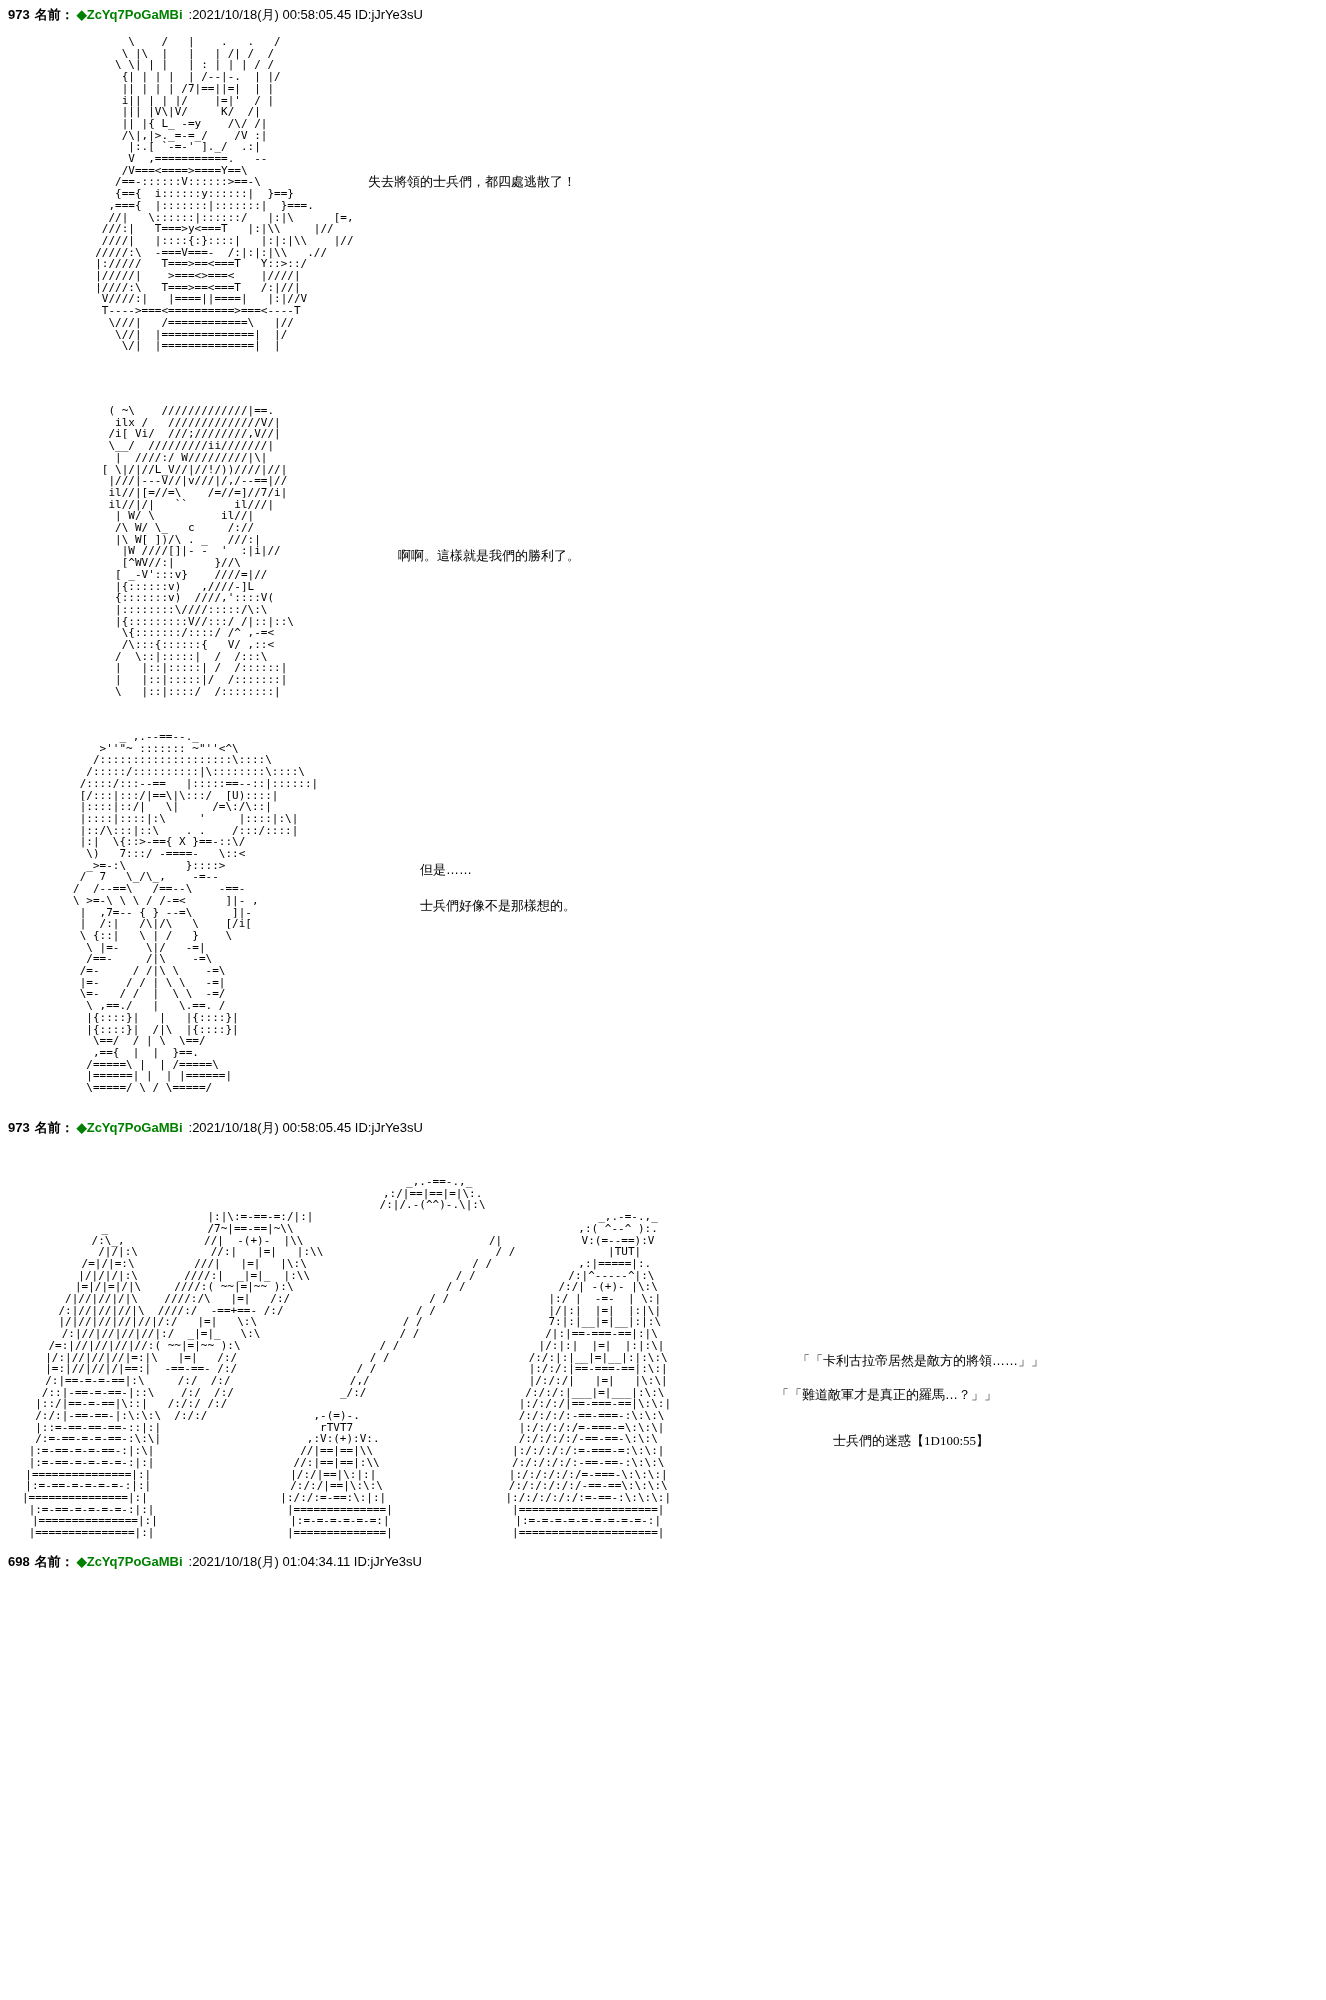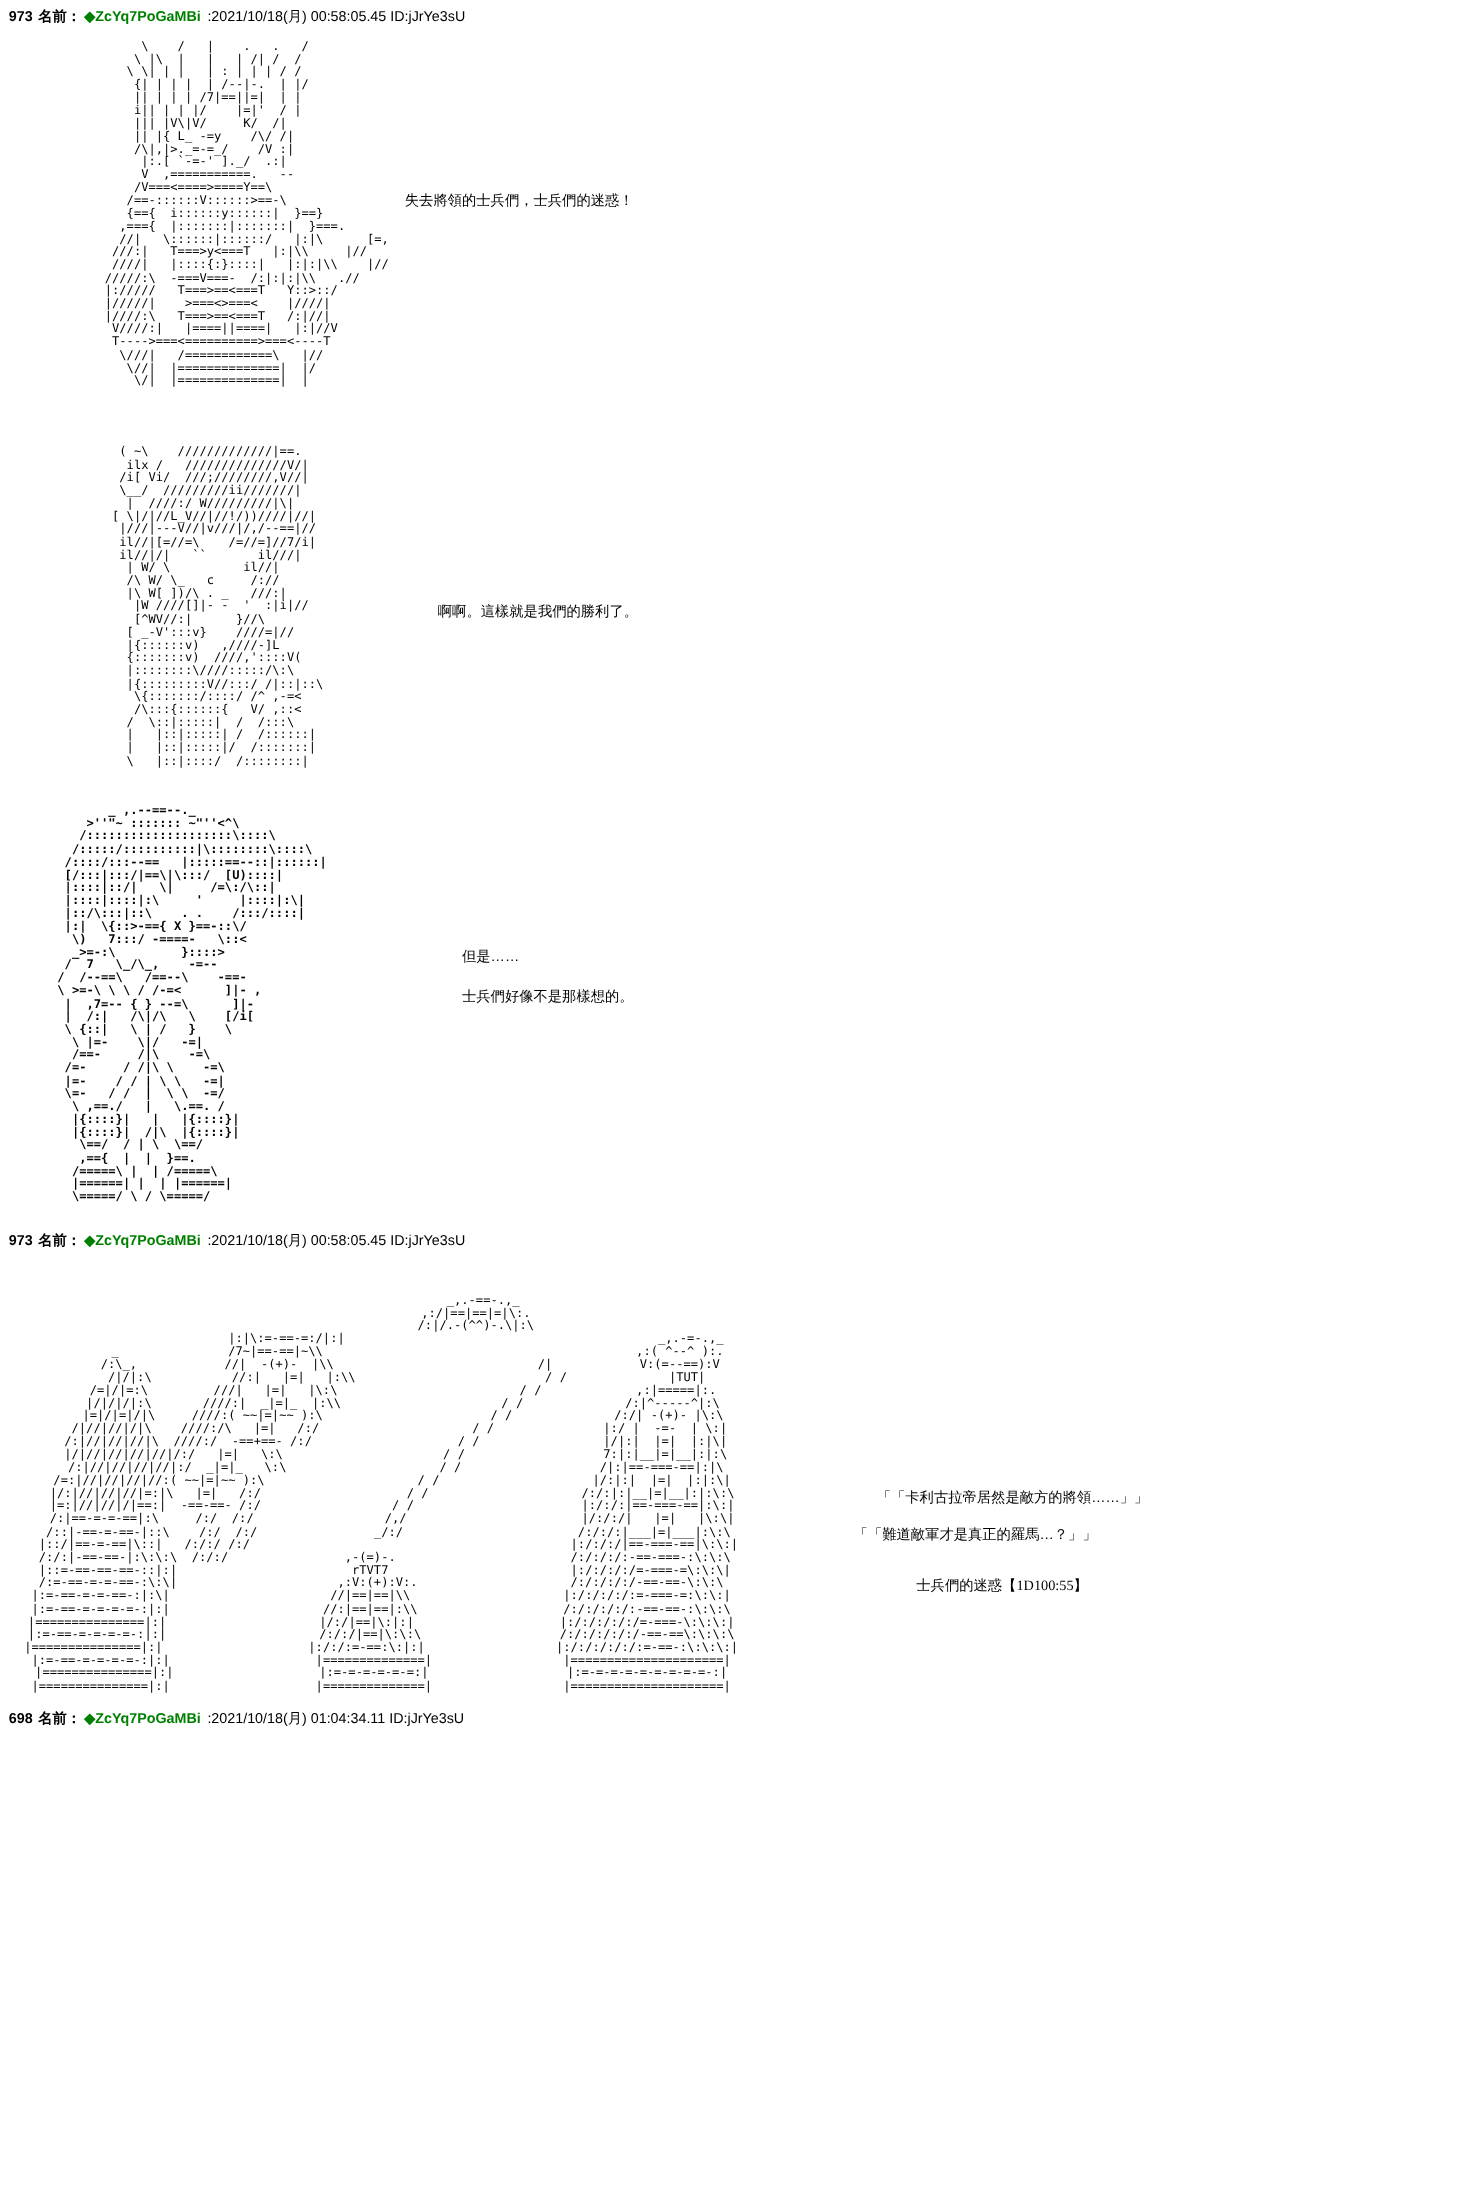--- a/index.html
+++ b/index.html
@@ -69,21 +69,21 @@
   /////:\  -===V===-  /:|:|:|\\   .//
   |://///   T===&gt;==&lt;===T   Y::&gt;::/
   |/////|    &gt;===&lt;&gt;===&lt;    |////|
   |////:\   T===&gt;==&lt;===T   /:|//|
    V////:|   |====||====|   |:|//V
    T----&gt;===&lt;==========&gt;===&lt;----T
     \///|   /============\   |//
      \//|  |==============|  |/
       \/|  |==============|  |</pre>
 
-  <div class="dialogue" style="left:368px; top:173px;">失去將領的士兵們，士兵們的迷惑！</div>
+  <div class="dialogue" style="left:368px; top:173px;">失去將領的士兵們，都四處逃散了！</div>
 
   <pre class="aa" style="left:82px; top:405px;">    ( ~\    /////////////|==.
      ilx /   //////////////V/|
     /i[ Vi/  ///;////////,V//|
     \__/  /////////ii///////|
      |  ////:/ W/////////|\|
    [ \|/|//L_V//|//!/))////|//|
     |///|---V//|v///|/,/--==|//
     il//|[=//=\    /=//=]//7/i|
     il//|/|   ``       il///|
@@ -99,21 +99,21 @@
      |{:::::::::V//:::/ /|::|::\
       \{:::::::/::::/ /^ ,-=&lt;
       /\:::{::::::{   V/ ,::&lt;
      /  \::|:::::|  /  /:::\
      |   |::|:::::| /  /::::::|
      |   |::|:::::|/  /:::::::|
      \   |::|::::/  /::::::::|</pre>
 
   <div class="dialogue" style="left:398px; top:547px;">啊啊。這樣就是我們的勝利了。</div>
 
-  <pre class="aa" style="left:19px; top:731px;font-weight:bold;">            _ ,.--==--._
+  <pre class="aa" style="left:40px; top:731px;">            _ ,.--==--._
          &gt;''"~ ::::::: ~"''&lt;^\
         /::::::::::::::::::::\::::\
        /:::::/::::::::::|\::::::::\::::\
       /::::/:::--==   |:::::==--::|::::::|
       [/:::|:::/|==\|\:::/  [U)::::|
       |::::|::/|   \|     /=\:/\::|
       |::::|::::|:\     '     |::::|:\|
       |::/\:::|::\    . .    /:::/::::|
       |:|  \{::&gt;-=={ X }==-::\/
        \)   7:::/ -====-   \::&lt;

